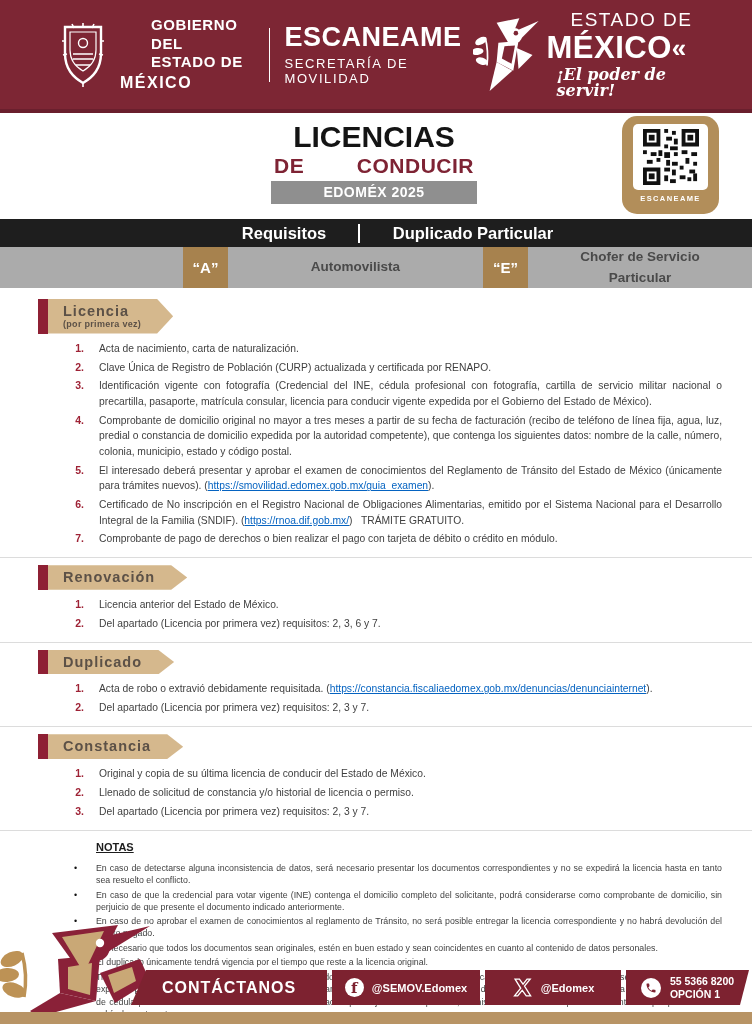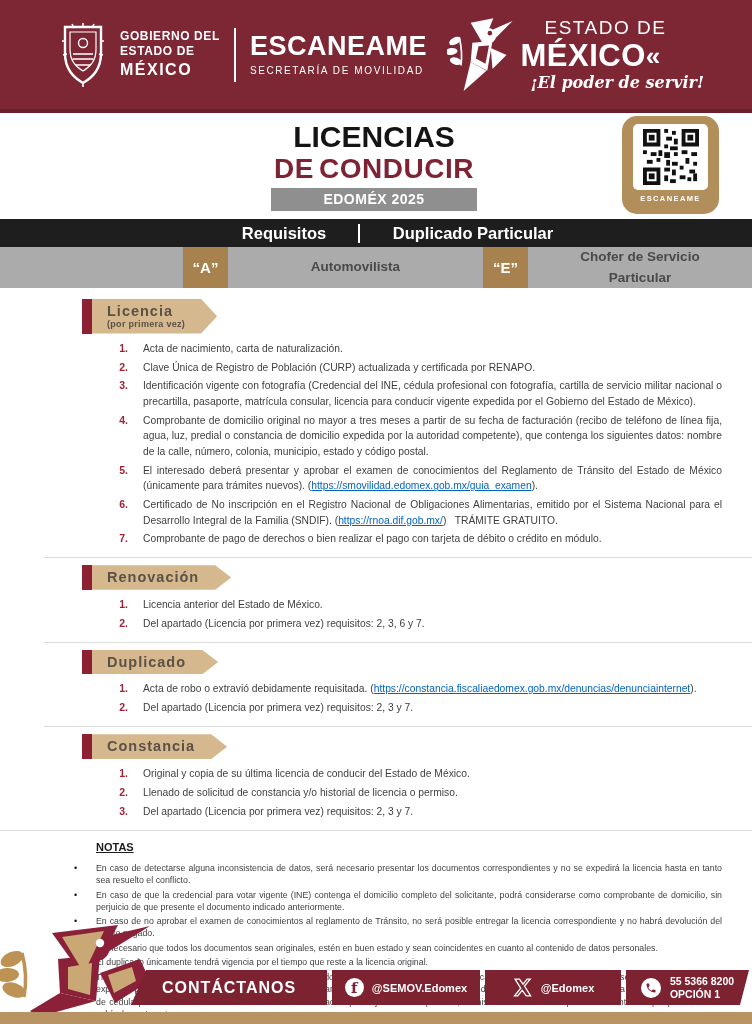--- a/index.html
+++ b/index.html
@@ -6,39 +6,39 @@
   .page{position:relative;width:752px;height:1024px;margin:0 auto;background:#fff;overflow:hidden;
         font-family:"Liberation Sans",sans-serif;-webkit-font-smoothing:antialiased;}
   .page *{box-sizing:border-box;}
 
   
   .band{height:113px;background:#7D2634;border-bottom:4px solid #6A1F2D;display:flex;
         align-items:center;justify-content:space-between;padding:0 48px 0 58px;color:#fff;}
   .brand-left{display:flex;align-items:center;}
   .coat{width:50px;height:68px;flex:0 0 auto;}
   .gov-text{margin-left:12px;font-weight:bold;line-height:1.25;}
-  .gov-l1,.gov-l2{font-size:12px;letter-spacing:.6px;}
+  .gov-l1,.gov-l2{font-size:15px;letter-spacing:.6px;margin-left:31px;}
   .gov-l3{font-size:16px;letter-spacing:1.5px;margin-top:1px;}
   .vdiv{width:2px;height:54px;background:#fff;margin:0 14px;}
   .min-name{font-size:27px;font-weight:800;letter-spacing:.5px;line-height:1;}
-  .min-sub{font-size:10px;letter-spacing:1.6px;margin-top:5px;}
+  .min-sub{font-size:13px;letter-spacing:1.6px;margin-top:5px;}
   .brand-right{display:flex;align-items:center;}
   .bird-logo{width:70px;height:86px;margin-right:4px;flex:0 0 auto;}
   .state-text{line-height:1;}
   .state-top{font-size:19px;letter-spacing:1.5px;font-weight:400;padding-left:24px;}
   .state-name{font-size:31px;font-weight:800;letter-spacing:.5px;margin-top:3px;}
   .chev{font-size:26px;font-weight:800;vertical-align:1px;}
   .slogan{font-family:"DejaVu Serif",serif;font-style:italic;font-weight:bold;font-size:16px;margin-top:4px;padding-left:10px;}
 
   
   .title-row{position:relative;height:101px;}
   .doc-title{position:absolute;left:271px;top:9px;width:206px;text-align:center;}
   .t1{font-size:30px;font-weight:800;color:#141414;letter-spacing:0;line-height:1;}
   .t2{display:flex;justify-content:space-between;padding:0 3px;margin-top:3px;
-      color:#7E2334;font-size:28px;font-weight:800;letter-spacing:.5px;line-height:1;}
+      color:#7E2334;font-size:21px;font-weight:800;letter-spacing:.5px;line-height:1;}
   .badge{margin-top:5px;background:#8F8F8F;color:#fff;font-weight:bold;font-size:14px;
          letter-spacing:.5px;padding:3px 0 4px;}
   .qr-box{position:absolute;right:33px;top:3px;width:97px;height:98px;background:#B28E5A;
           border-radius:15px;display:flex;flex-direction:column;align-items:center;padding-top:8px;}
   .qr-inner{width:75px;height:66px;background:#fff;border-radius:5px;display:flex;align-items:center;justify-content:center;}
   .qr-label{color:#fff;font-size:7.5px;font-weight:bold;letter-spacing:1.4px;margin-top:4px;}
 
   
   .req-bar{margin-top:5px;height:28px;background:#1E1E1E;display:flex;align-items:center;
            color:#fff;font-weight:bold;font-size:16.5px;}
@@ -51,21 +51,21 @@
   .cat-row{height:41px;background:#ABABAB;display:flex;align-items:stretch;}
   .cat-spacer{width:183px;}
   .cat-badge{width:45px;background:#A7824E;color:#fff;font-weight:bold;font-size:15px;
              display:flex;align-items:center;justify-content:center;}
   .cat-label{display:flex;align-items:center;justify-content:center;font-weight:bold;
              color:#4A4A4A;font-size:13.5px;text-align:center;line-height:1.5;}
   .c1{width:255px;}
   .c2{flex:1;padding:0 45px;}
 
   
-  #sections{padding-top:4px;margin-left:44px;}
+  #sections{padding-top:4px;}
   .req-section{padding-top:7px;}
   .req-section + .req-section{border-top:1px solid #DCDCDC;margin-top:8px;}
   .sec-banner{display:flex;align-items:stretch;margin-left:38px;}
   .sec-bar{width:10px;background:#8E2034;}
   .sec-tab{background:#D5B88D;clip-path:polygon(0 0,calc(100% - 16px) 0,100% 50%,calc(100% - 16px) 100%,0 100%);
            padding:4px 32px 4px 15px;color:#5C5147;}
   .sec-title{font-weight:800;font-size:14.5px;letter-spacing:1px;line-height:1.15;}
   .sec-sub{font-weight:bold;font-size:9px;letter-spacing:.3px;line-height:1.1;}
   .sec-list{list-style:none;margin:7px 30px 10px 0;padding:0 0 0 62px;}
   .sec-list li{display:flex;margin-bottom:3px;}

